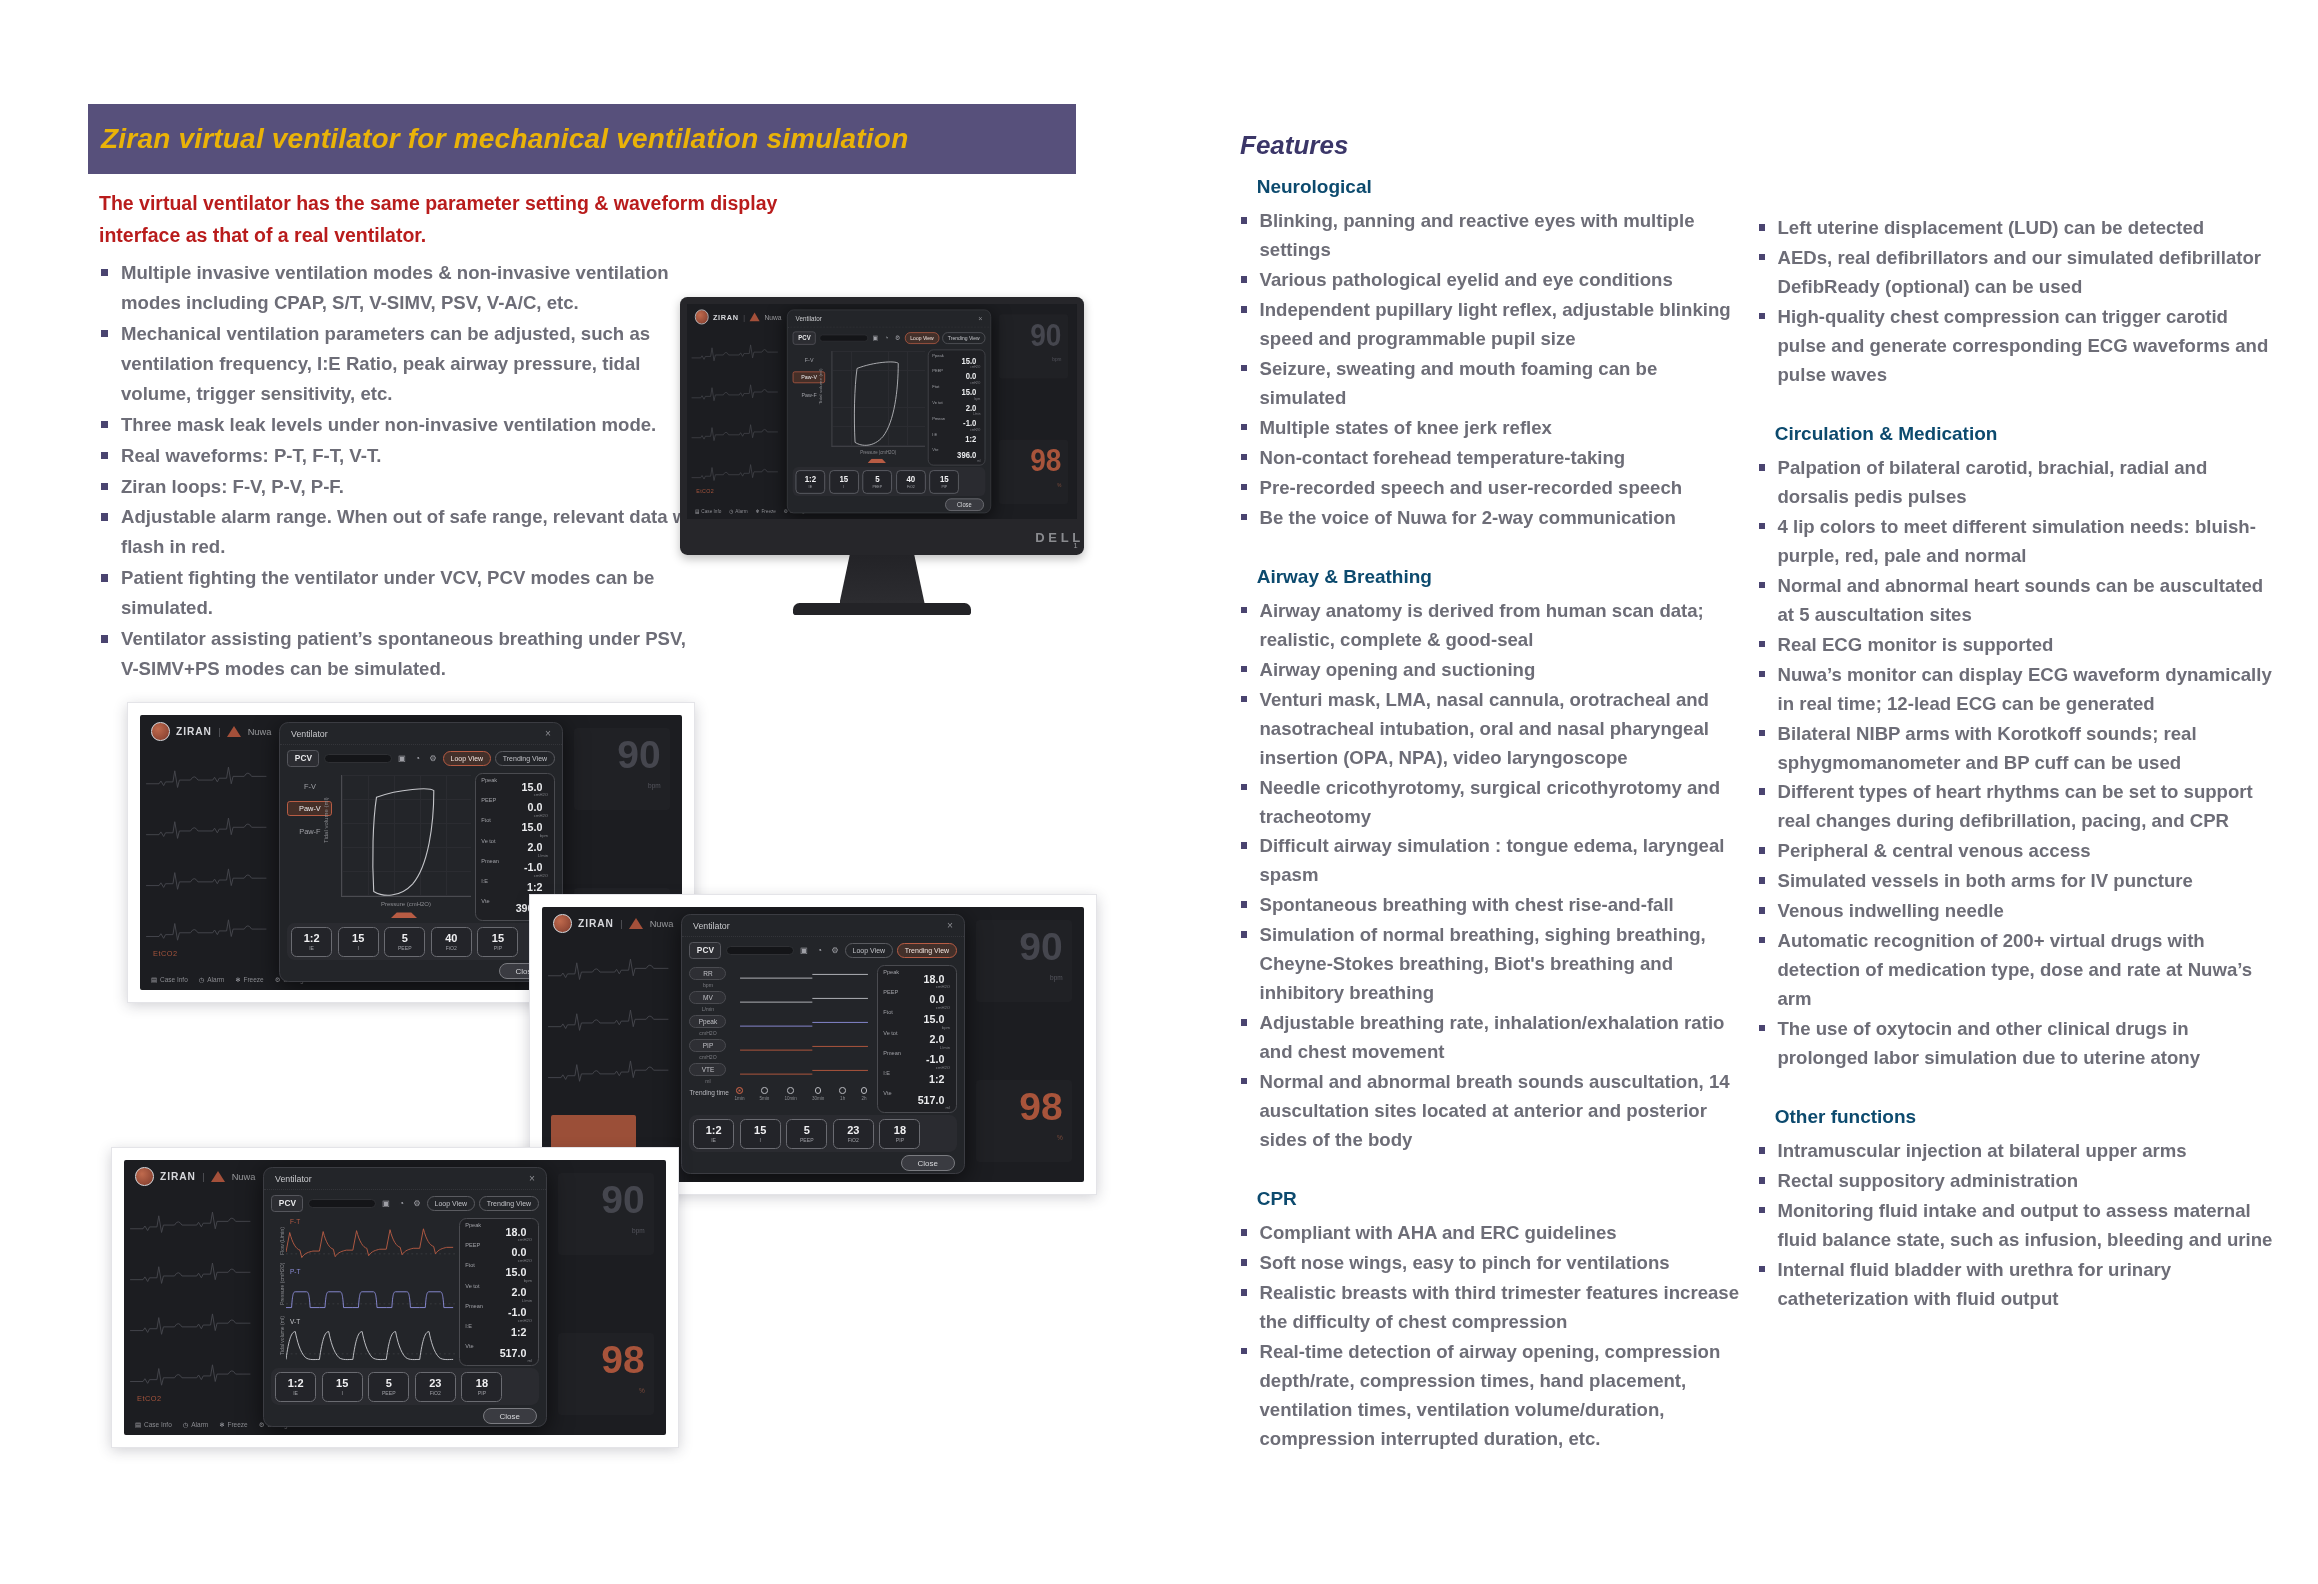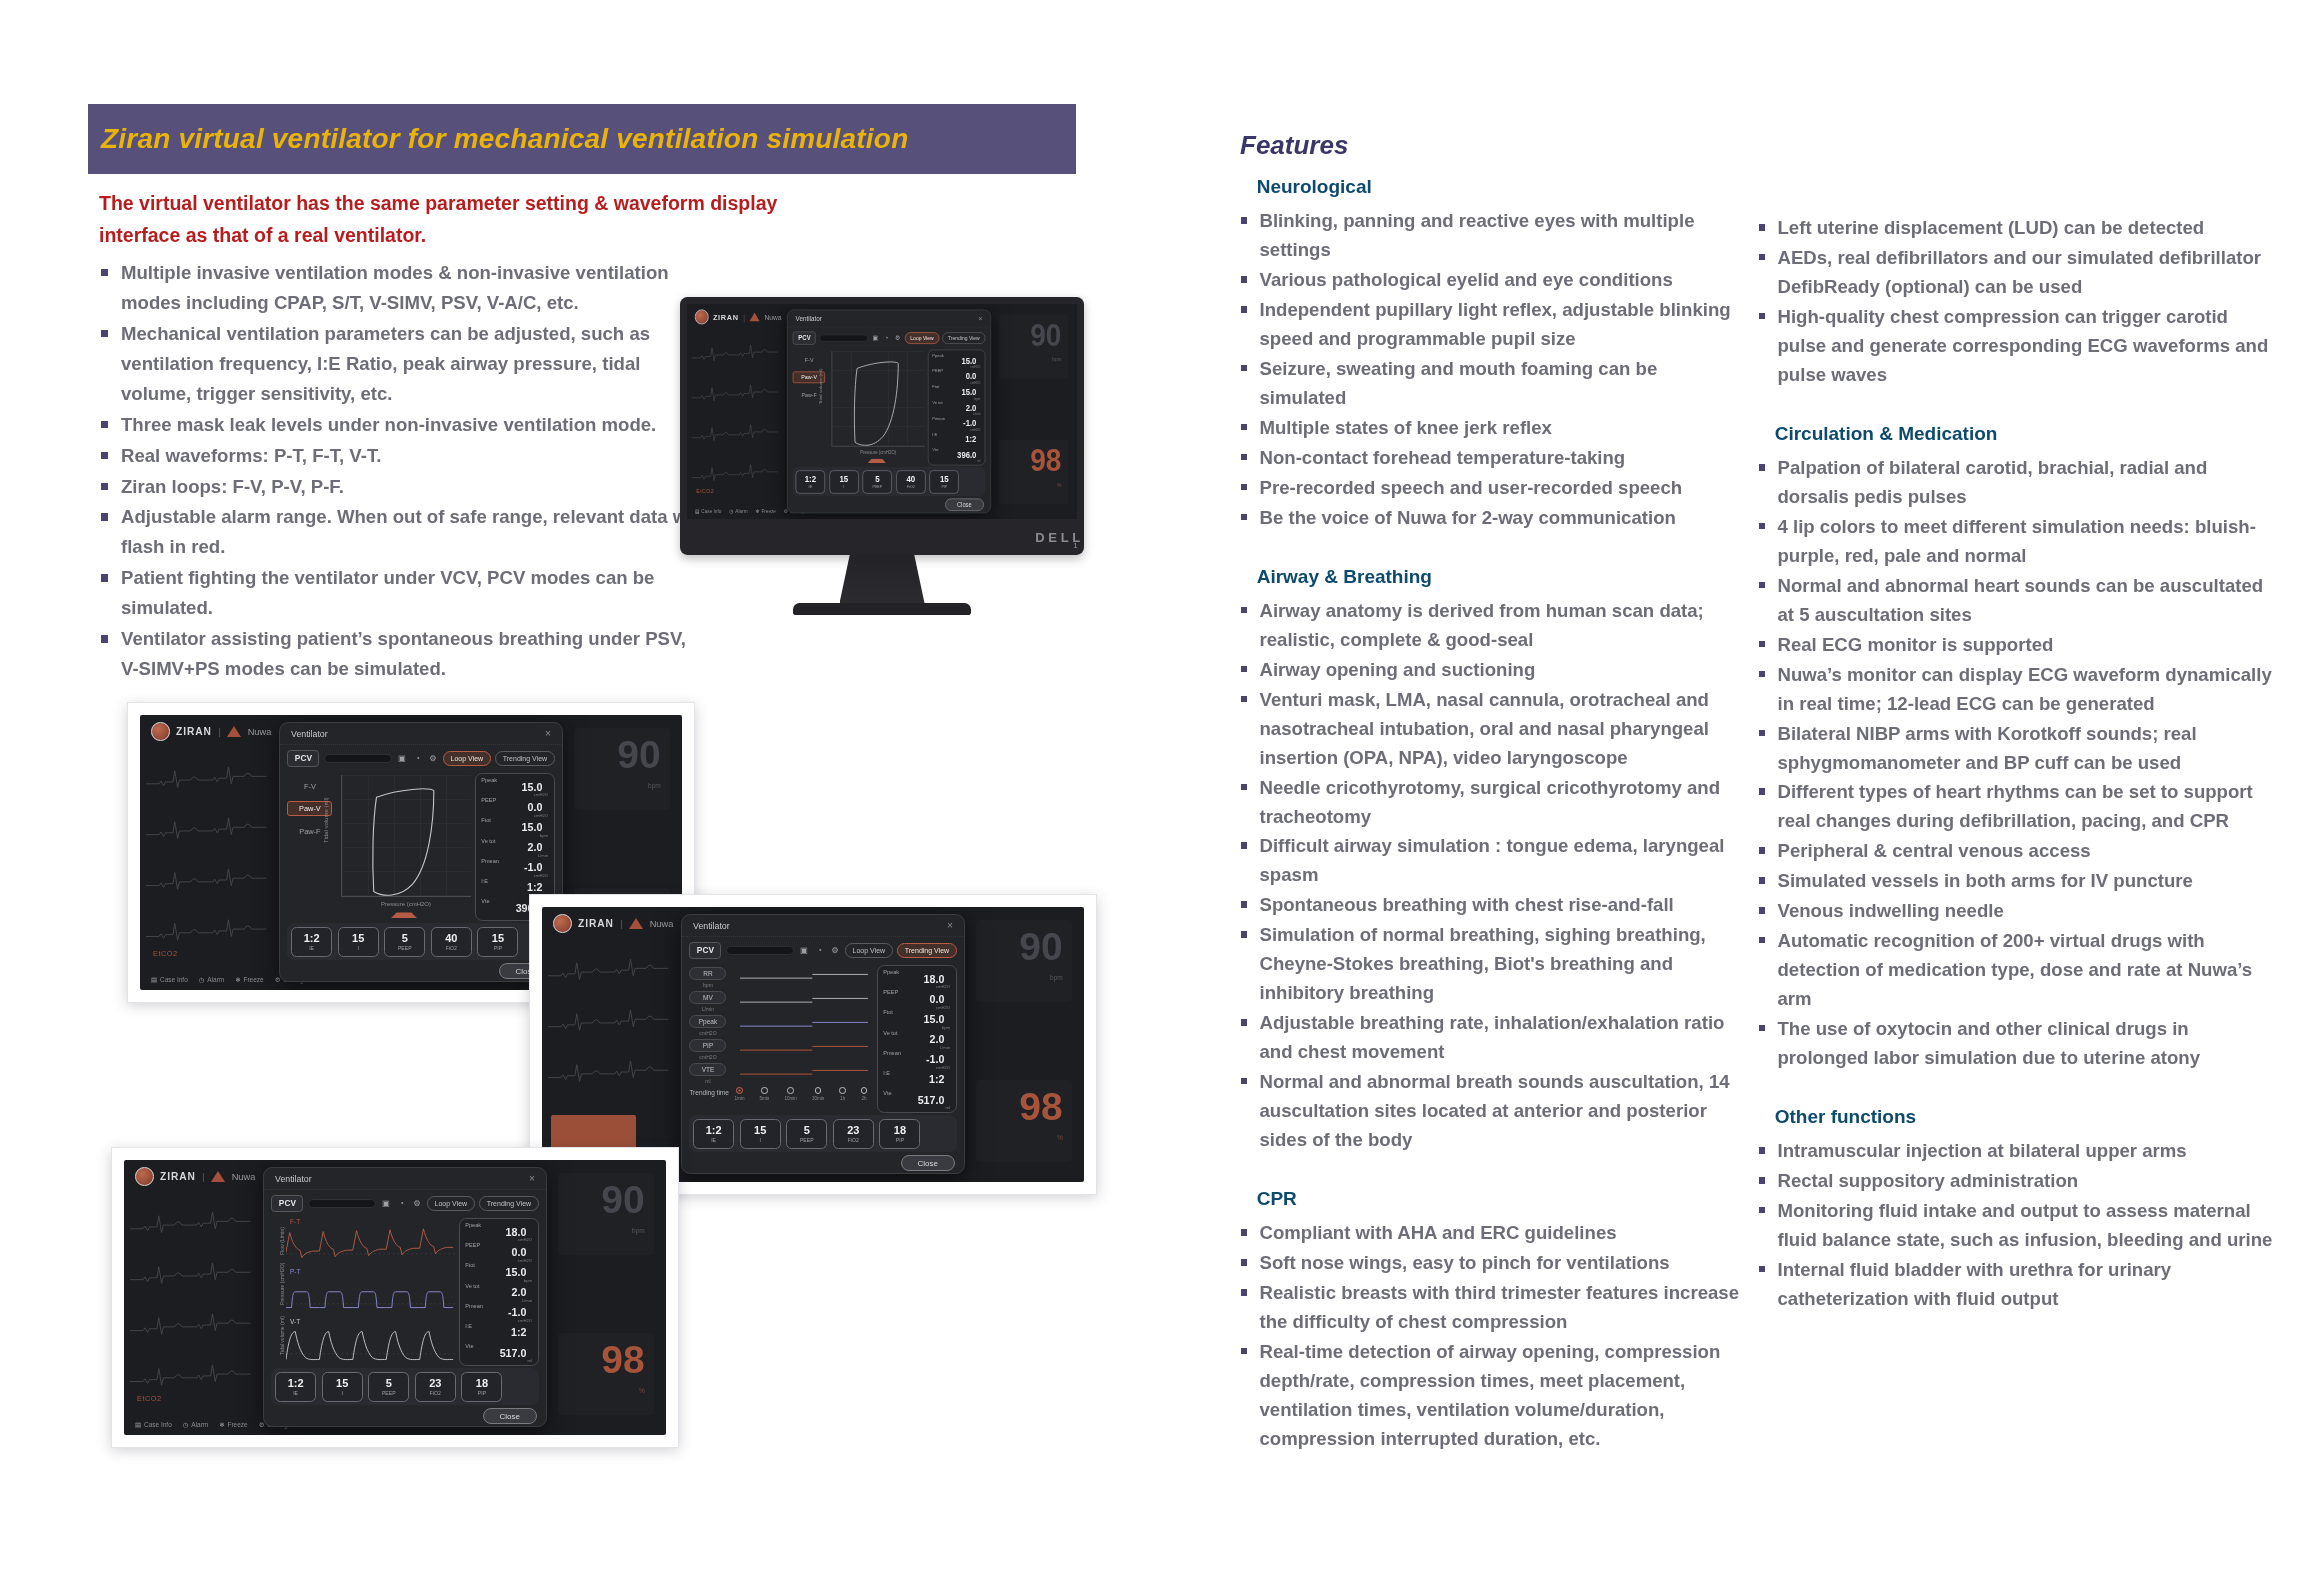--- a/index.html
+++ b/index.html
@@ -834,21 +834,21 @@
           </ul>
       </div>
 
       <div class="fsec">
         <h3>CPR</h3>
         <ul class="blist">
 
         <li>Compliant with AHA and ERC guidelines</li>
             <li>Soft nose wings, easy to pinch for ventilations</li>
             <li>Realistic breasts with third trimester features increase the difficulty of chest compression</li>
-            <li>Real-time detection of airway opening, compression depth/rate, compression times, meet placement, ventilation times, ventilation volume/duration, compression interrupted duration, etc.</li>
+            <li>Real-time detection of airway opening, compression depth/rate, compression times, hand placement, ventilation times, ventilation volume/duration, compression interrupted duration, etc.</li>
           </ul>
       </div>
     </div>
 
     <div class="fcol2">
       <div class="fsec">
 
         <ul class="blist">
 
         <li>Left uterine displacement (LUD) can be detected</li>

